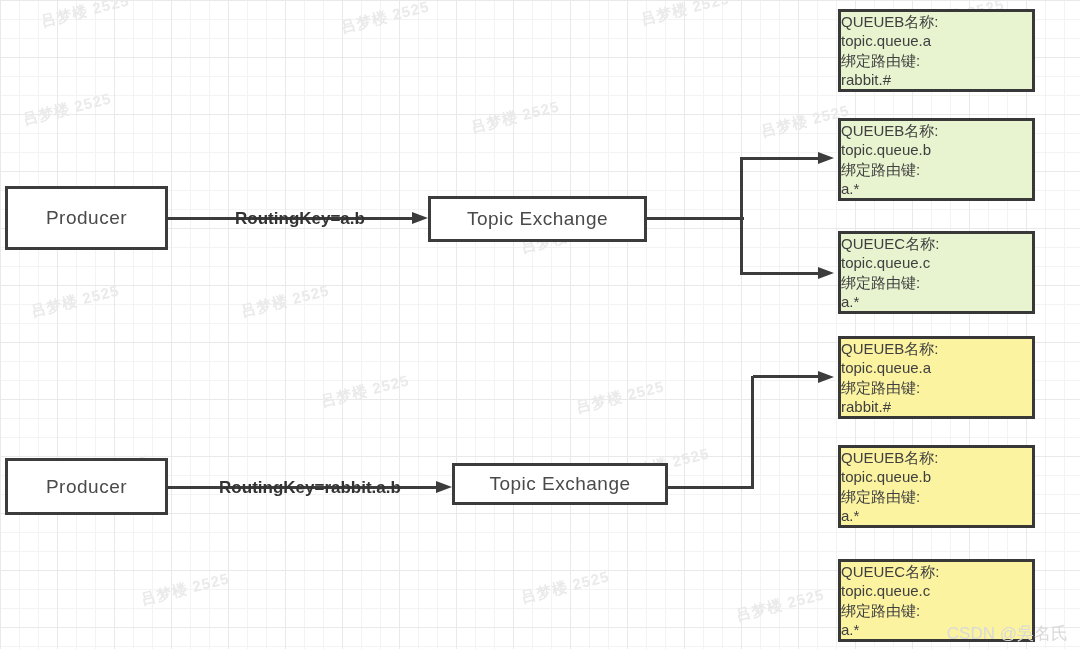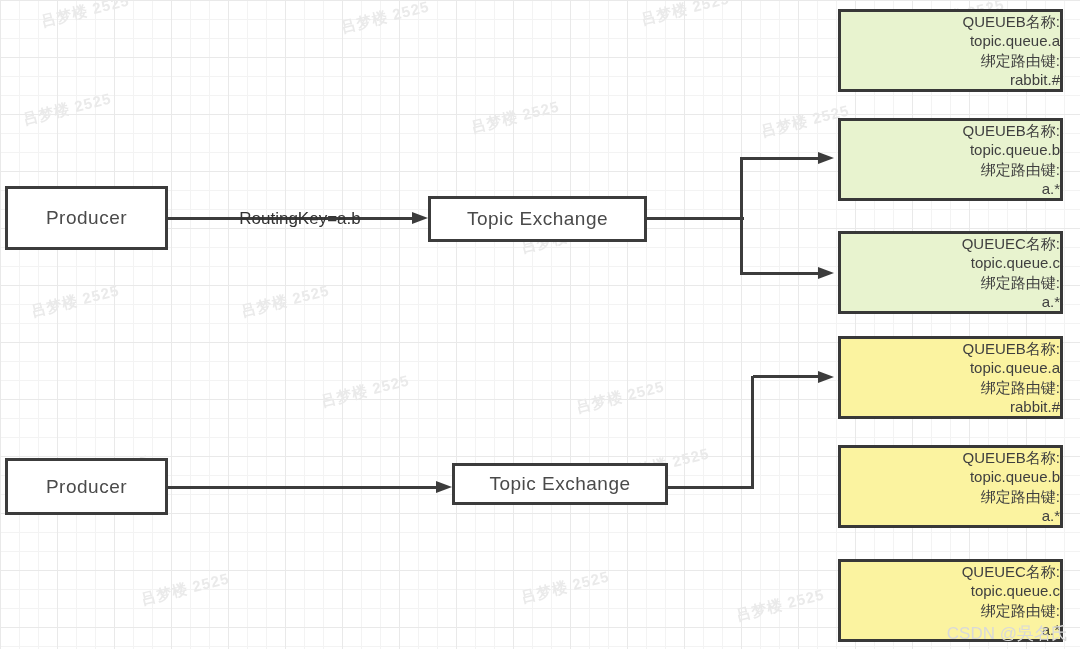--- a/index.html
+++ b/index.html
@@ -54,38 +54,38 @@
     justify-content: center;
     font-size: 19px;
     color: #4a4a4a;
     letter-spacing: 0.5px;
   }
 
   
   .rk-label {
     position: absolute;
     transform: translate(-50%, -50%);
-    font-weight: normal;
+    font-weight: bold;
     font-size: 17px;
     color: #333333;
     white-space: nowrap;
     background: transparent;
   }
 
   
   .queue {
     position: absolute;
     left: 838px;
-    width: 225px;
+    width: 197px;
     height: 83px;
     border: 3px solid #383838;
     display: flex;
     align-items: center;
     justify-content: center;
-    text-align: right;
+    text-align: left;
     font-size: 15px;
     line-height: 1.3;
     color: #3f3f3f;
   }
   .queue.green  { background: var(--queue-green); }
   .queue.yellow { background: var(--queue-yellow); }
   .qtext { white-space: pre-line; width: 100%; }
 
   
   .credit {
@@ -148,20 +148,21 @@
 
   <div class="line" style="left:668px;top:486px;width:86px;height:3px"></div>
   <div class="line" style="left:751px;top:376px;width:3px;height:113px"></div>
   <div class="line" style="left:753px;top:375px;width:65px;height:3px"></div>
   <div class="arrow" style="left:818px;top:371px"></div>
 
   <div class="node" style="left:5px;top:458px;width:163px;height:57px">
     <span>Producer</span>
   </div>
 
+  <div class="rk-label" style="left:310px;top:488px">RoutingKey=rabbit.a.b</div>
 
   <div class="node" style="left:452px;top:463px;width:216px;height:42px">
     <span>Topic Exchange</span>
   </div>
 
   <div class="queue green" style="top:9px">
     <div class="qtext">QUEUEB名称:
 topic.queue.a
 绑定路由键:
 rabbit.#</div>

